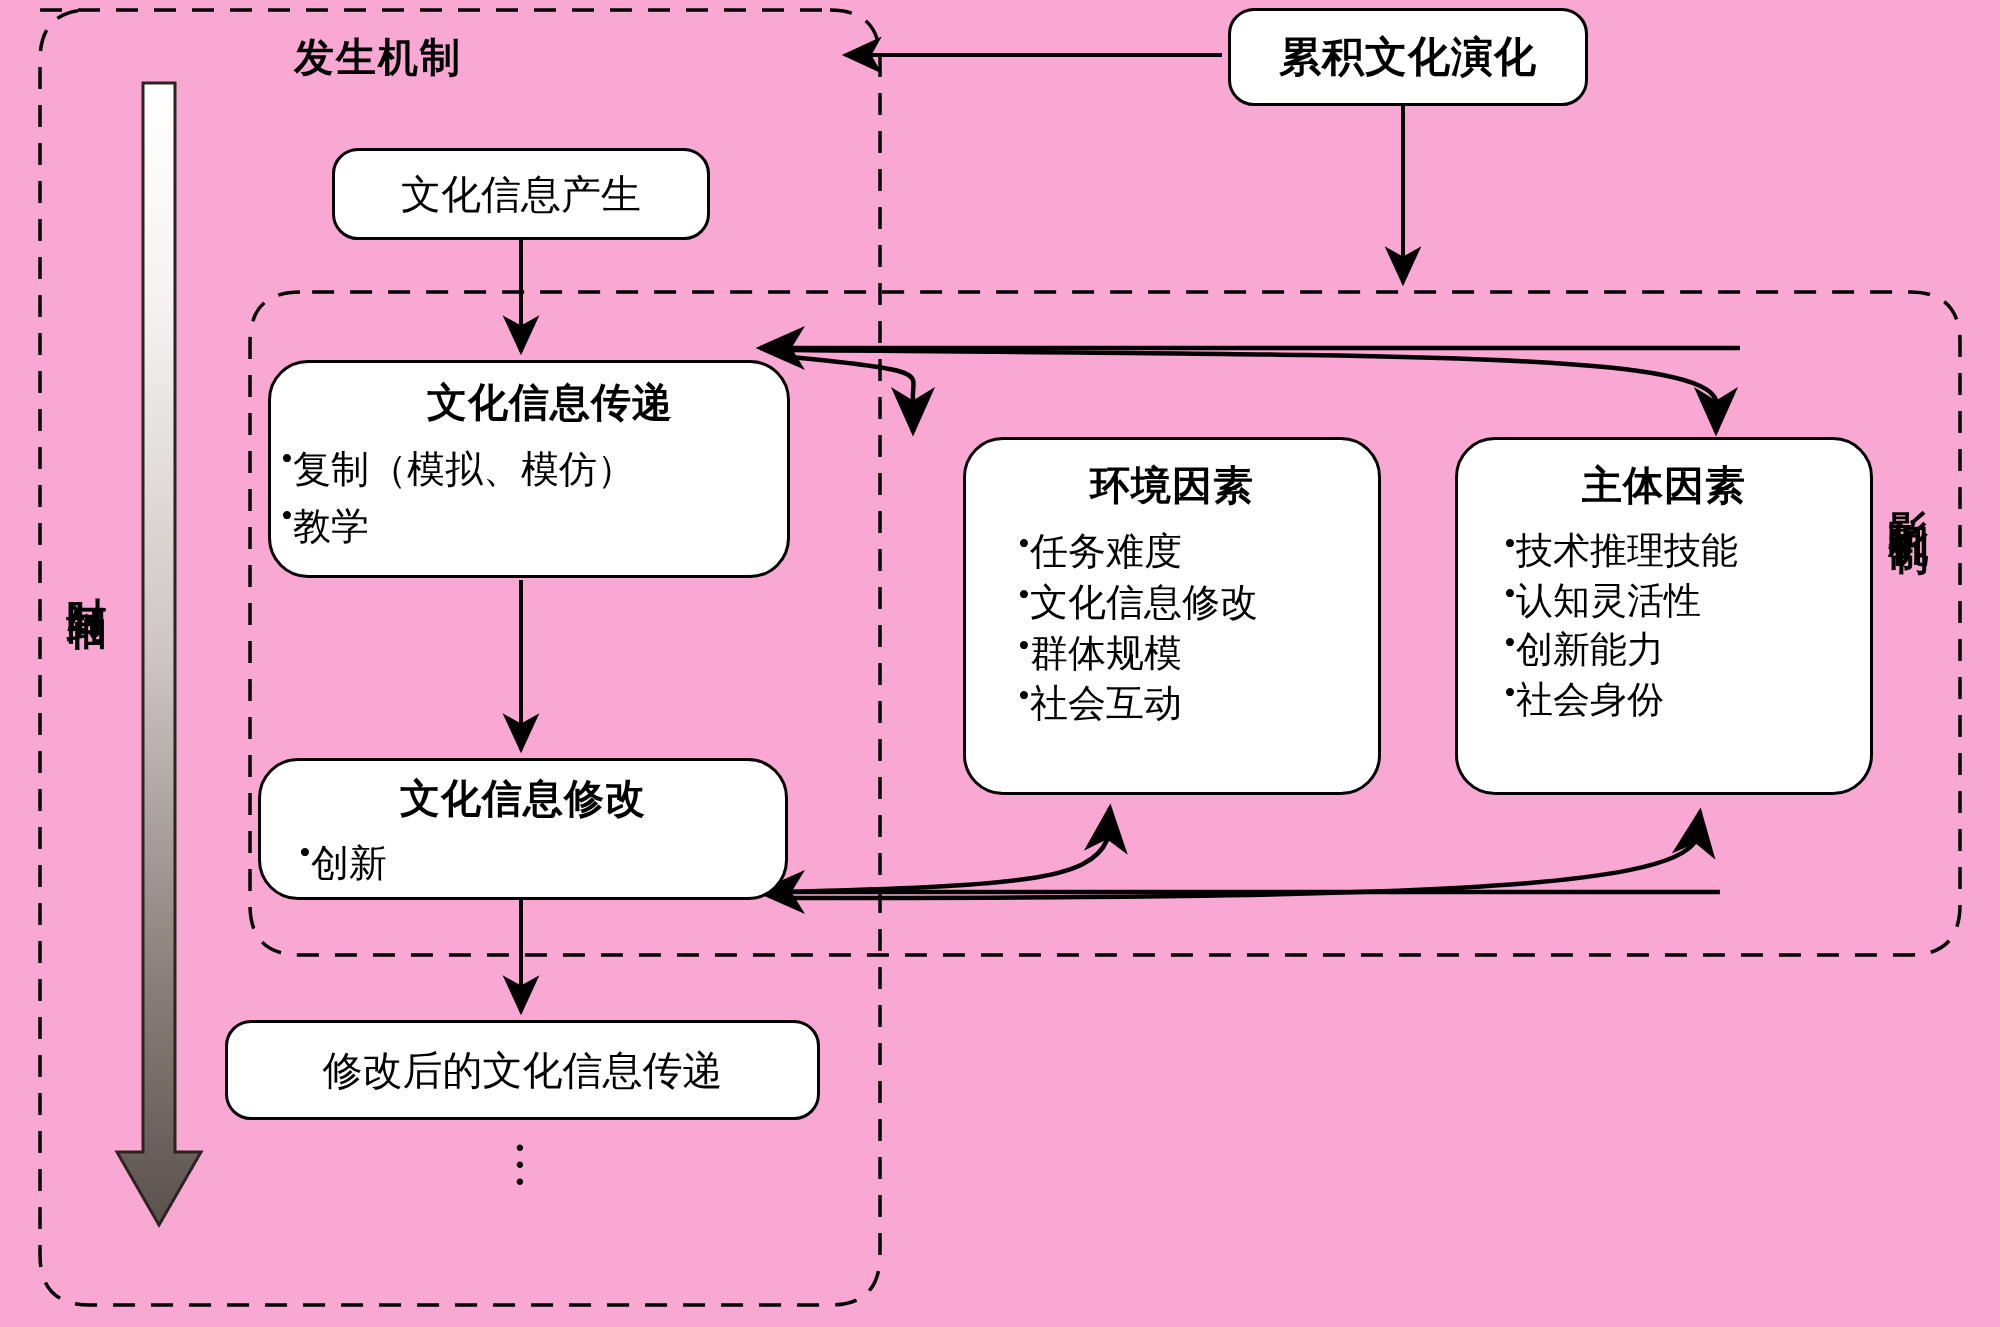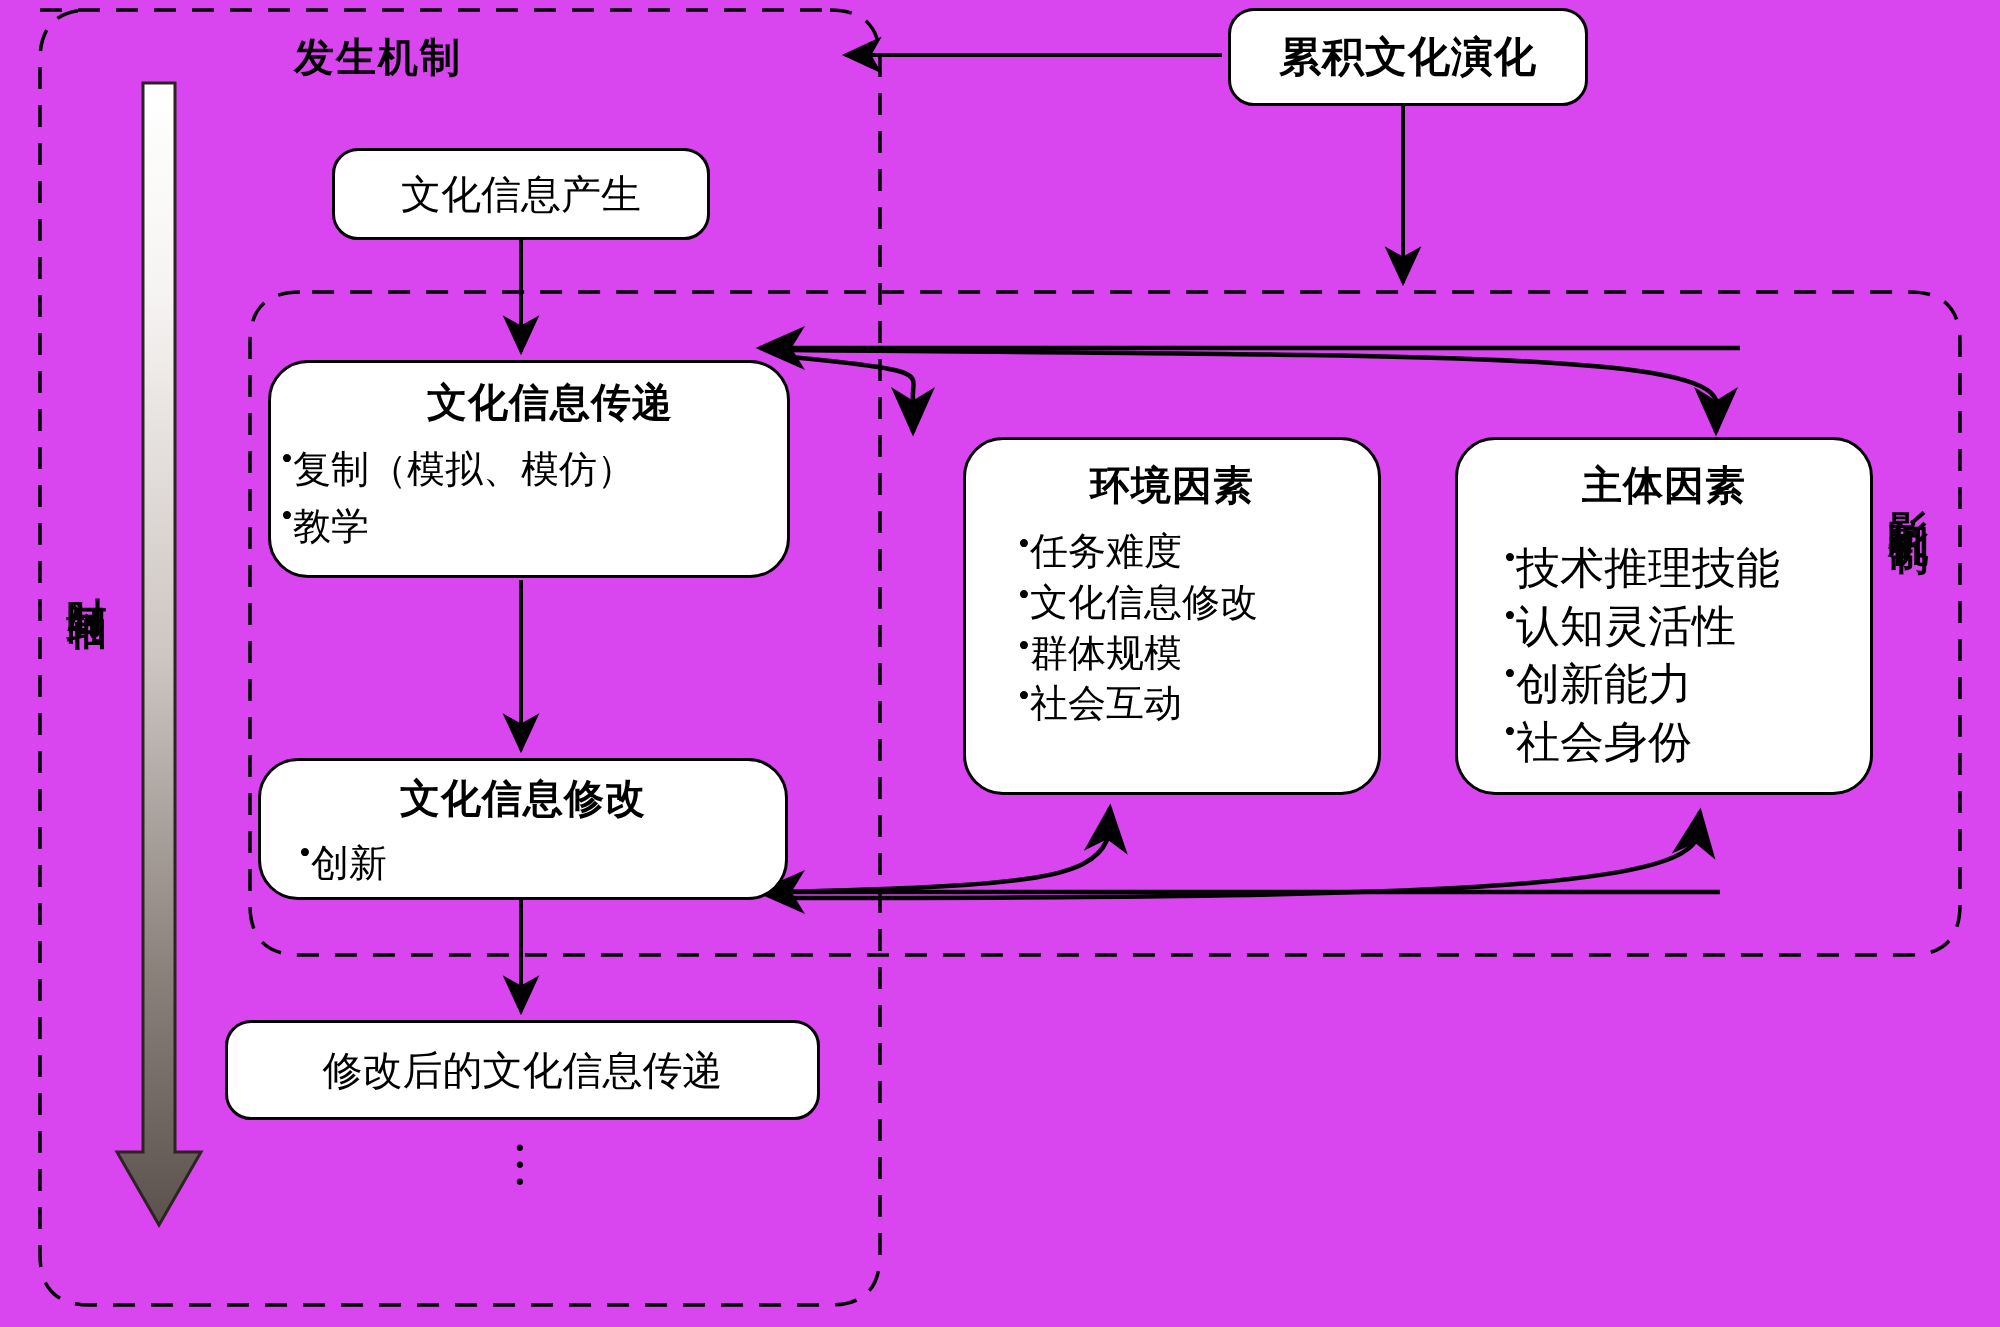--- a/index.html
+++ b/index.html
@@ -1,17 +1,17 @@
 <!DOCTYPE html>
 <html><head>
 <meta charset="utf-8">
 <style>
   html,body{margin:0;padding:0;background:#fff;}
   body{font-family:"Liberation Serif","DejaVu Serif",serif;}
-  #stage{position:relative;width:2000px;height:1327px;background:#d946ef;overflow:hidden;}
+  #stage{position:relative;width:2000px;height:1327px;background:#f9a8d4;overflow:hidden;}
   svg#layer{position:absolute;left:0;top:0;width:2000px;height:1327px;}
   .node{position:absolute;box-sizing:border-box;background:#fff;border:3px solid #000;}
   .rnd{border-radius:26px;}
   .rnd-lg{border-radius:40px;}
   .ttl{font-weight:bold;text-align:center;font-family:"Liberation Sans","DejaVu Sans",sans-serif;}
   .plain{text-align:right;font-family:"Liberation Serif","DejaVu Serif",serif;}
   ul.bl{list-style:none;margin:0;padding:0;}
   ul.bl li{position:relative;padding-left:22px;margin:0 0 6px 0;font-family:"Liberation Serif","DejaVu Serif",serif;white-space:nowrap;}
   ul.bl li:before{content:"\2022";position:absolute;left:10px;top:-2px;font-size:34px;line-height:1;}
   .vlabel{position:absolute;font-weight:bold;font-family:"Liberation Sans","DejaVu Sans",sans-serif;text-align:center;line-height:1.06;}
@@ -120,21 +120,21 @@
     <ul class="bl" style="margin-top:16px;font-size:38px;padding-left:42px;line-height:1.18;">
       <li>任务难度</li>
       <li>文化信息修改</li>
       <li>群体规模</li>
       <li>社会互动</li>
     </ul>
   </div>
 
   <div class="node rnd-lg" style="left:1455px;top:437px;width:418px;height:358px;padding:18px 0 0 0;">
     <div class="ttl" style="font-size:40px;letter-spacing:1px;text-align:center;">主体因素</div>
-    <ul class="bl" style="margin-top:30px;font-size:44px;padding-left:36px;line-height:1.18;">
+    <ul class="bl" style="margin-top:16px;font-size:37px;padding-left:36px;line-height:1.18;">
       <li>技术推理技能</li>
       <li>认知灵活性</li>
       <li>创新能力</li>
       <li>社会身份</li>
     </ul>
   </div>
 
 </div>
 
 </body></html>

